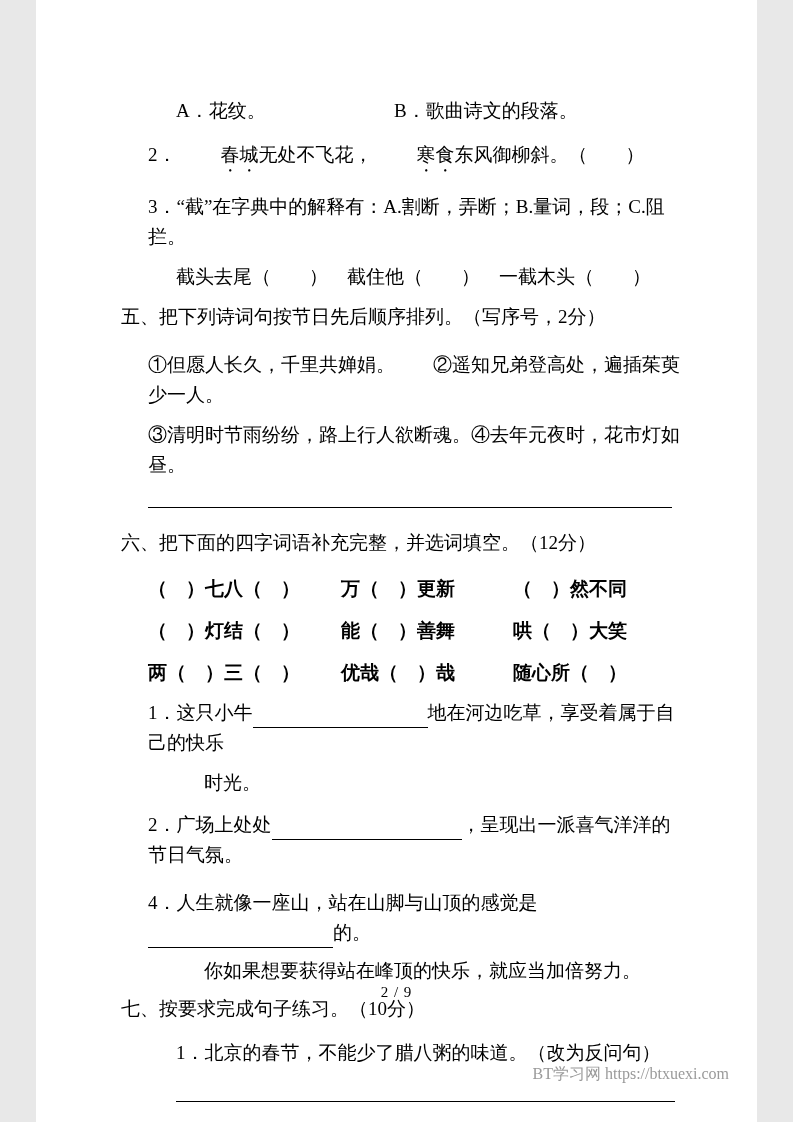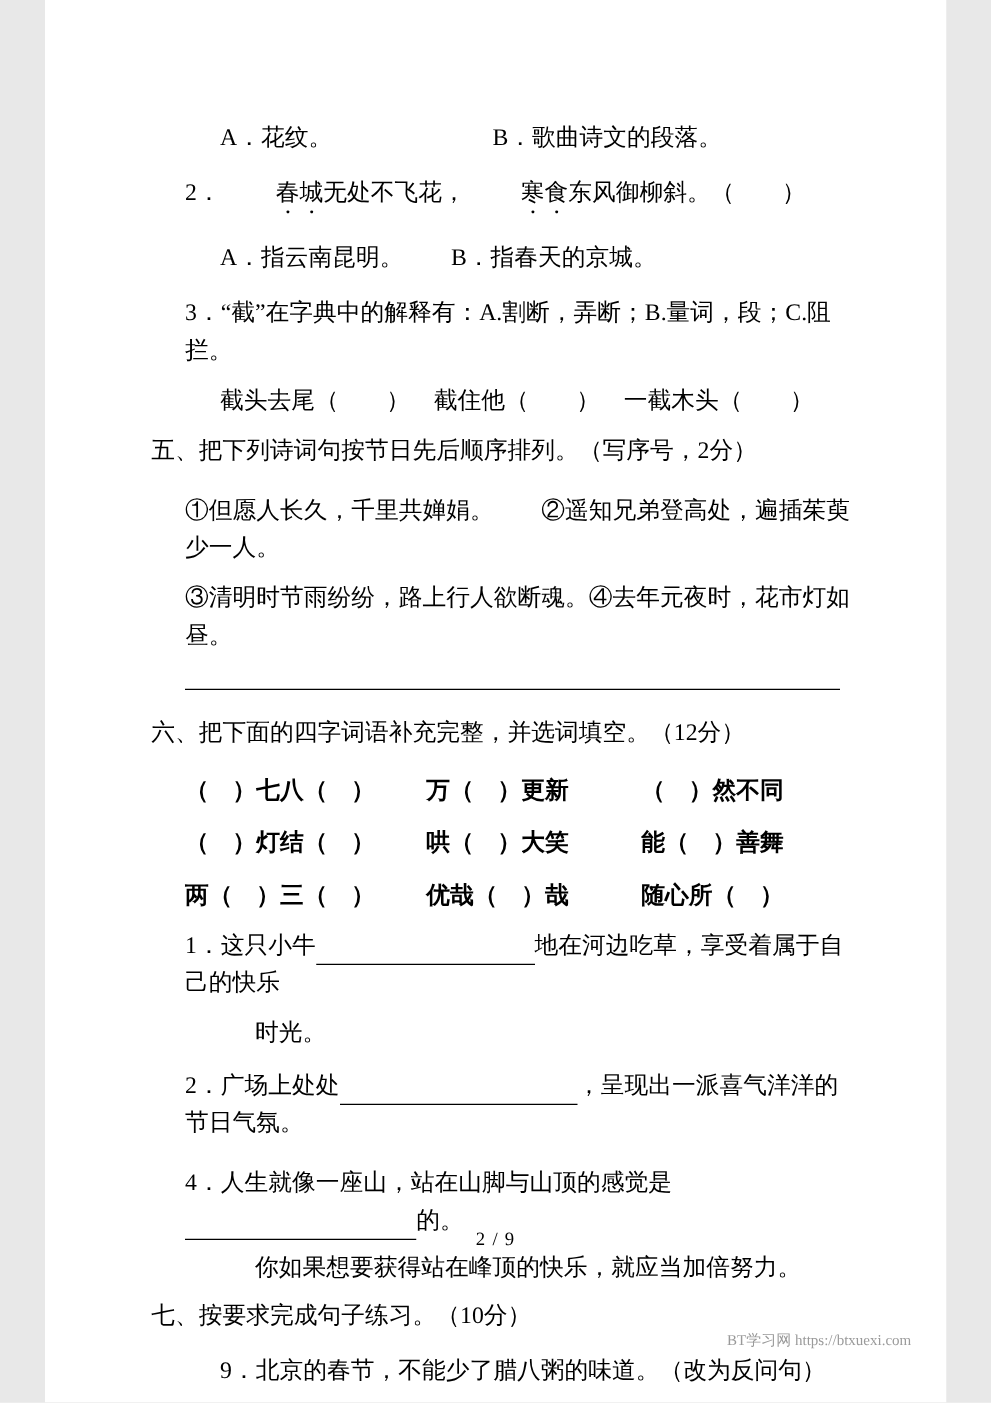--- a/index.html
+++ b/index.html
@@ -55,61 +55,60 @@
   .mb8 { margin-bottom: 8px; }  .mb10 { margin-bottom: 10px; }
   .mb12 { margin-bottom: 12px; } .mb14 { margin-bottom: 14px; }
   .mb16 { margin-bottom: 16px; } .mb18 { margin-bottom: 18px; }
   .mb20 { margin-bottom: 20px; } .mb26 { margin-bottom: 26px; }
   .footer-page {
     position: absolute; top: 984px; left: 0; right: 0;
     text-align: center; font-size: 15px; letter-spacing: 1px;
   }
   .watermark {
     position: absolute; top: 1064px; right: 28px;
-    color: #9a9a9a; font-size: 12px;
+    color: #9a9a9a; font-size: 16px;
     font-family: "Liberation Serif", "DejaVu Serif", serif;
   }
 </style>
 </head>
 <body>
 
 <div class="page">
   <div class="content">
 
     <div class="line indent-2 opt-row mb14">
       <span class="optA">A．花纹。</span>
       <span>B．歌曲诗文的段落。</span>
     </div>
 
     <div class="line indent-1 mb16">
       <span>2．</span><span class="em-dots">春城</span><span>无处不飞花，</span><span class="em-dots">寒食</span><span>东风御柳斜。（　　）</span>
     </div>
 
-    <div class="line indent-2 mb14">A．指云南昆明。　　B．指春天的京城。</div>
 
     <div class="line indent-1 mb10">3．“截”在字典中的解释有：A.割断，弄断；B.量词，段；C.阻拦。</div>
 
     <div class="line indent-2 mb10">截头去尾（　　）　截住他（　　）　一截木头（　　）</div>
 
     <div class="line sec-title mb18">五、把下列诗词句按节日先后顺序排列。（写序号，2分）</div>
     <div class="line indent-1 mb10">①但愿人长久，千里共婵娟。　　②遥知兄弟登高处，遍插茱萸少一人。</div>
     <div class="line indent-1 mb12">③清明时节雨纷纷，路上行人欲断魂。④去年元夜时，花市灯如昼。</div>
     <div class="answer-line mb20"></div>
 
     <div class="line sec-title mb16">六、把下面的四字词语补充完整，并选词填空。（12分）</div>
 
     <div class="word-grid mb12">
       <span>（　）七八（　）</span>
       <span>万（　）更新</span>
       <span>（　）然不同</span>
     </div>
     <div class="word-grid mb12">
       <span>（　）灯结（　）</span>
+      <span>能（　）善舞</span>
       <span>哄（　）大笑</span>
-      <span>能（　）善舞</span>
     </div>
     <div class="word-grid mb10">
       <span>两（　）三（　）</span>
       <span>优哉（　）哉</span>
       <span>随心所（　）</span>
     </div>
 
     <div class="line indent-1 mb10">
       <span>1．这只小牛</span><span class="blank w175"></span><span>地在河边吃草，享受着属于自己的快乐</span>
     </div>
@@ -119,21 +118,21 @@
       <span>2．广场上处处</span><span class="blank w190"></span><span>，呈现出一派喜气洋洋的节日气氛。</span>
     </div>
 
     <div class="line indent-1 mb8">
       <span>4．人生就像一座山，站在山脚与山顶的感觉是</span><span class="blank w185"></span><span>的。</span>
     </div>
     <div class="line indent-3 mb8">你如果想要获得站在峰顶的快乐，就应当加倍努力。</div>
 
     <div class="line sec-title mb14">七、按要求完成句子练习。（10分）</div>
 
-    <div class="line indent-2 mb18">9．北京的春节，不能少了腊八粥的味道。（改为反问句）</div>
+    <div class="line indent-2 mb18">1．北京的春节，不能少了腊八粥的味道。（改为反问句）</div>
     <div class="answer-line deep mb26"></div>
 
     <div class="line indent-2">5．住方家大院的八儿，今天喜得很。（改为夸张句）</div>
 
   </div>
 
   <div class="footer-page">2 / 9</div>
   <div class="watermark">BT学习网 https://btxuexi.com</div>
 </div>
 

